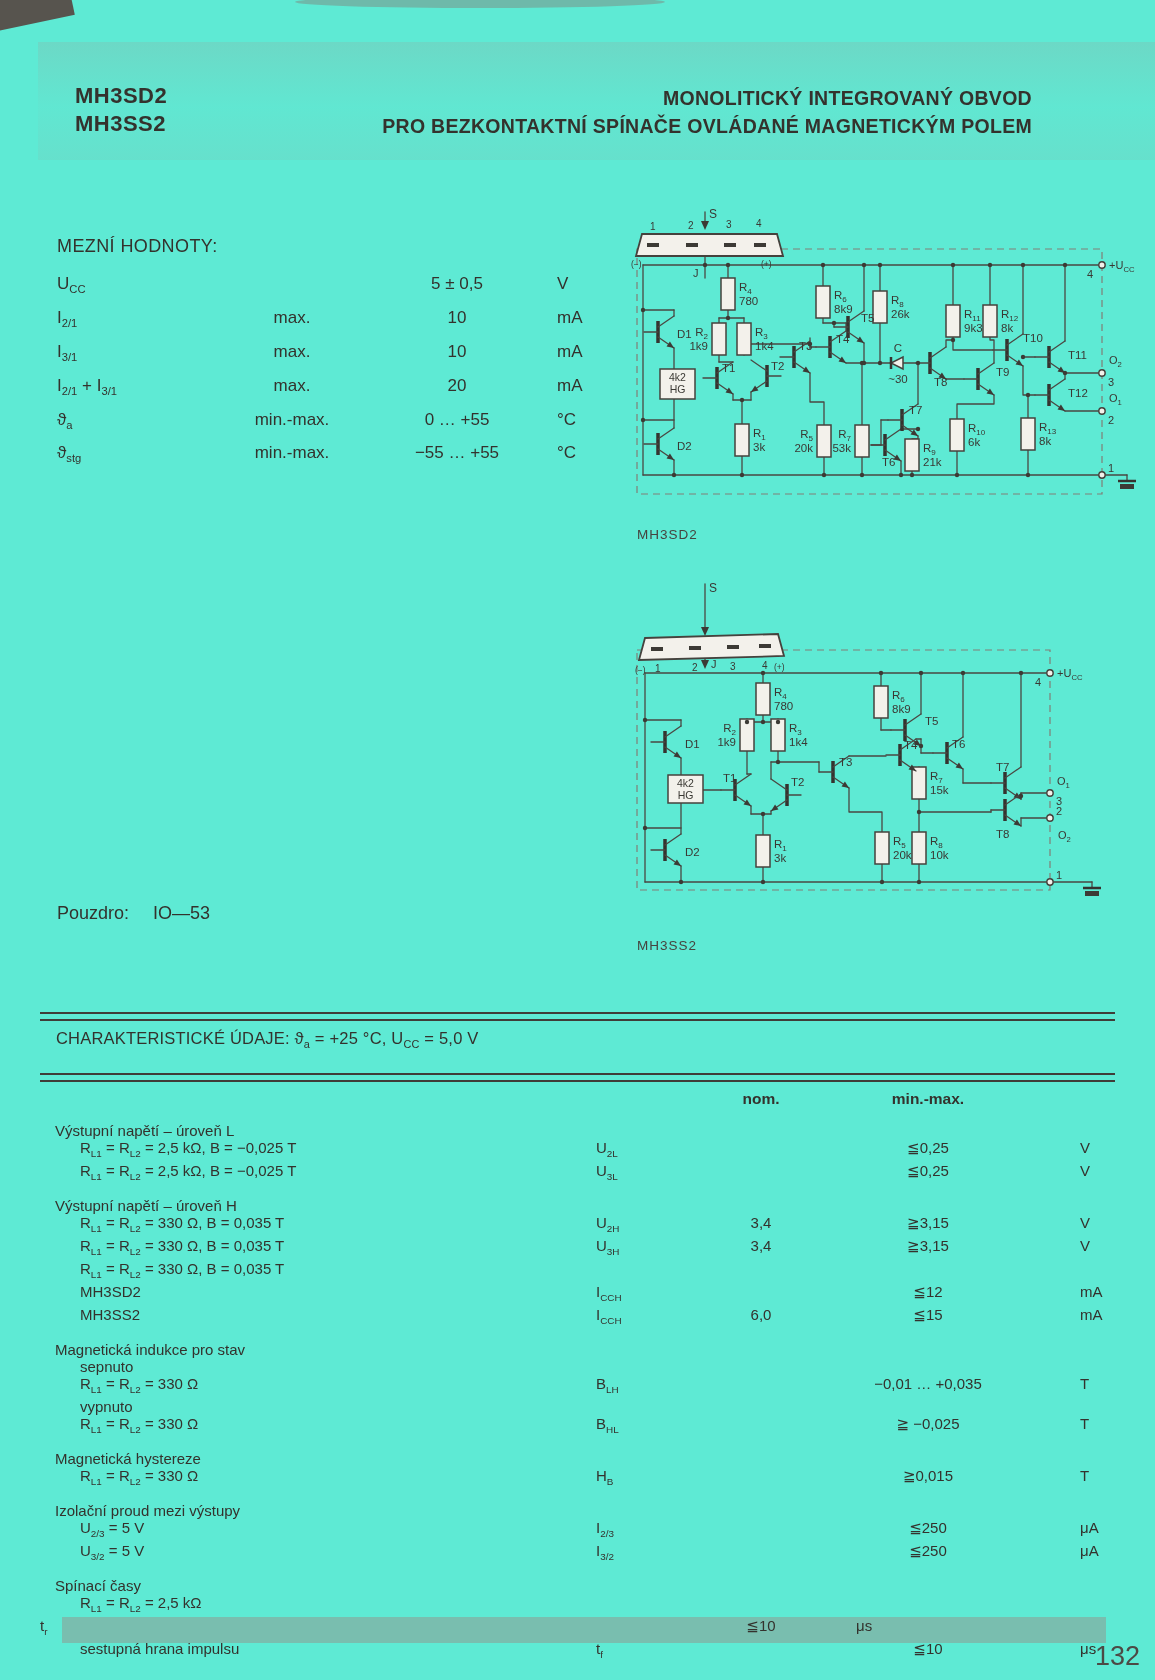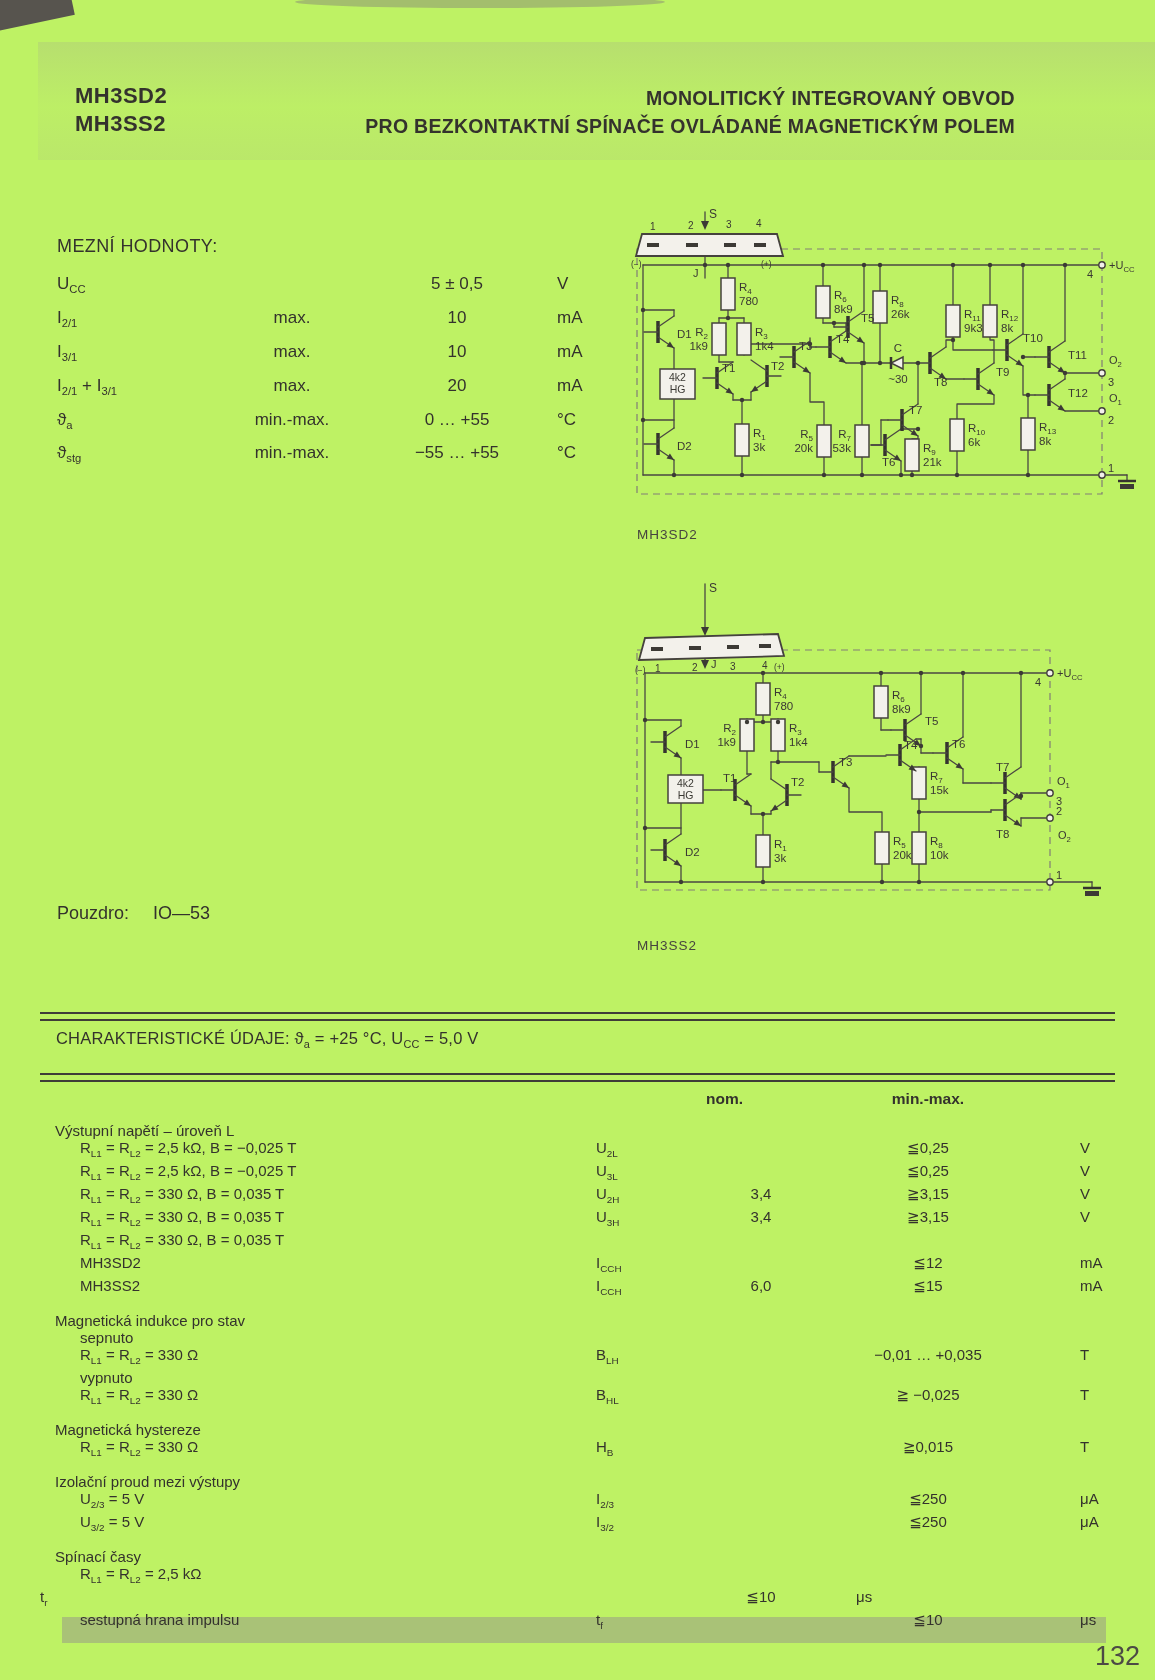--- a/index.html
+++ b/index.html
@@ -1,26 +1,26 @@
 <!DOCTYPE html>
 <html><head>
 <meta charset="utf-8">
 <style>
   html,body{margin:0;padding:0;background:#d8d5cf;}
-  .page{position:relative;width:1155px;height:1680px;background:#bef264;
+  .page{position:relative;width:1155px;height:1680px;background:#5eead4;
         font-family:"Liberation Sans",sans-serif;color:#34322d;overflow:hidden;}
   
   .art-corner{position:absolute;left:-14px;top:-12px;width:86px;height:36px;background:#57544e;transform:rotate(-12deg);}
   .art-streak{position:absolute;left:295px;top:-4px;width:370px;height:12px;background:rgba(130,127,120,.45);border-radius:50%;}
   .art-band-top{position:absolute;left:38px;top:42px;width:1117px;height:118px;
       background:linear-gradient(180deg,rgba(158,155,148,.22),rgba(158,155,148,.04) 55%,rgba(158,155,148,.12));}
   .art-band-bottom{position:absolute;left:62px;top:1617px;width:1044px;height:26px;background:rgba(148,145,138,.5);}
   
   .hdr-left{position:absolute;left:75px;top:82px;font-size:22px;font-weight:bold;line-height:28px;letter-spacing:.5px;}
-  .hdr-right{position:absolute;right:140px;top:84px;text-align:right;font-size:19.5px;font-weight:bold;line-height:28px;letter-spacing:.3px;white-space:nowrap;}
+  .hdr-right{position:absolute;right:123px;top:84px;text-align:right;font-size:19.5px;font-weight:bold;line-height:28px;letter-spacing:.3px;white-space:nowrap;}
   
   .limits{position:absolute;left:57px;top:196px;width:575px;}
   .lim-title{font-size:18px;margin-bottom:13px;letter-spacing:.4px;margin-top:40px;}
   .lrow{display:grid;grid-template-columns:170px 130px 200px 1fr;line-height:27.5px;font-size:17px;}
   .l-qual{text-align:center;}
   .l-val{text-align:center;}
   sub{font-size:66%;}
   
   .schem{position:absolute;}
   .schem svg{display:block;}
@@ -36,21 +36,21 @@
   .sterm{fill:#f3f1eb;stroke:#45423d;stroke-width:1.4;}
   .sfill{fill:#3c3a35;stroke:none;}
   
   .pouzdro{position:absolute;left:57px;top:903px;font-size:18px;}
   .pouzdro .val{margin-left:24px;}
   
   .chartab{position:absolute;left:40px;top:1012px;width:1075px;}
   .dblrule{height:5px;border-top:2.5px solid #3f3d38;border-bottom:2px solid #3f3d38;}
   .ch-title{font-size:16.5px;padding:8px 0 23px 16px;letter-spacing:.2px;}
   .ch-cols{position:relative;height:28px;font-weight:bold;font-size:15.5px;}
-  .ch-col-nom{position:absolute;left:666px;width:110px;top:8px;}
+  .ch-col-nom{position:absolute;left:666px;width:110px;text-align:center;top:8px;}
   .ch-col-mm{position:absolute;left:776px;width:224px;text-align:center;top:8px;}
   .glabel{padding-left:15px;margin-top:12px;line-height:17px;font-size:15px;}
   .crow{display:grid;grid-template-columns:556px 110px 110px 224px 1fr;line-height:17px;font-size:15px;}
   .c-cond{padding-left:40px;}
   .c-nom{text-align:center;}
   .c-mm{text-align:center;}
   .c-unit{padding-left:40px;}
   .pageno{position:absolute;left:1095px;top:1641px;font-size:27px;color:#4c4a45;}
 </style>
 </head>
@@ -698,20 +698,21 @@
           <span class="c-mm">≦0,25</span>
           <span class="c-unit">V</span>
         </div>
         <div class="crow">
           <span class="c-cond">R<sub>L1</sub> = R<sub>L2</sub> = 2,5 kΩ, B = −0,025 T</span>
           <span class="c-sym">U<sub>3L</sub></span>
           <span class="c-nom"></span>
           <span class="c-mm">≦0,25</span>
           <span class="c-unit">V</span>
         </div>
+        <div class="glabel">Výstupní napětí – úroveň H</div>
         <div class="crow">
           <span class="c-cond">R<sub>L1</sub> = R<sub>L2</sub> = 330 Ω, B = 0,035 T</span>
           <span class="c-sym">U<sub>2H</sub></span>
           <span class="c-nom">3,4</span>
           <span class="c-mm">≧3,15</span>
           <span class="c-unit">V</span>
         </div>
         <div class="crow">
           <span class="c-cond">R<sub>L1</sub> = R<sub>L2</sub> = 330 Ω, B = 0,035 T</span>
           <span class="c-sym">U<sub>3H</sub></span>

